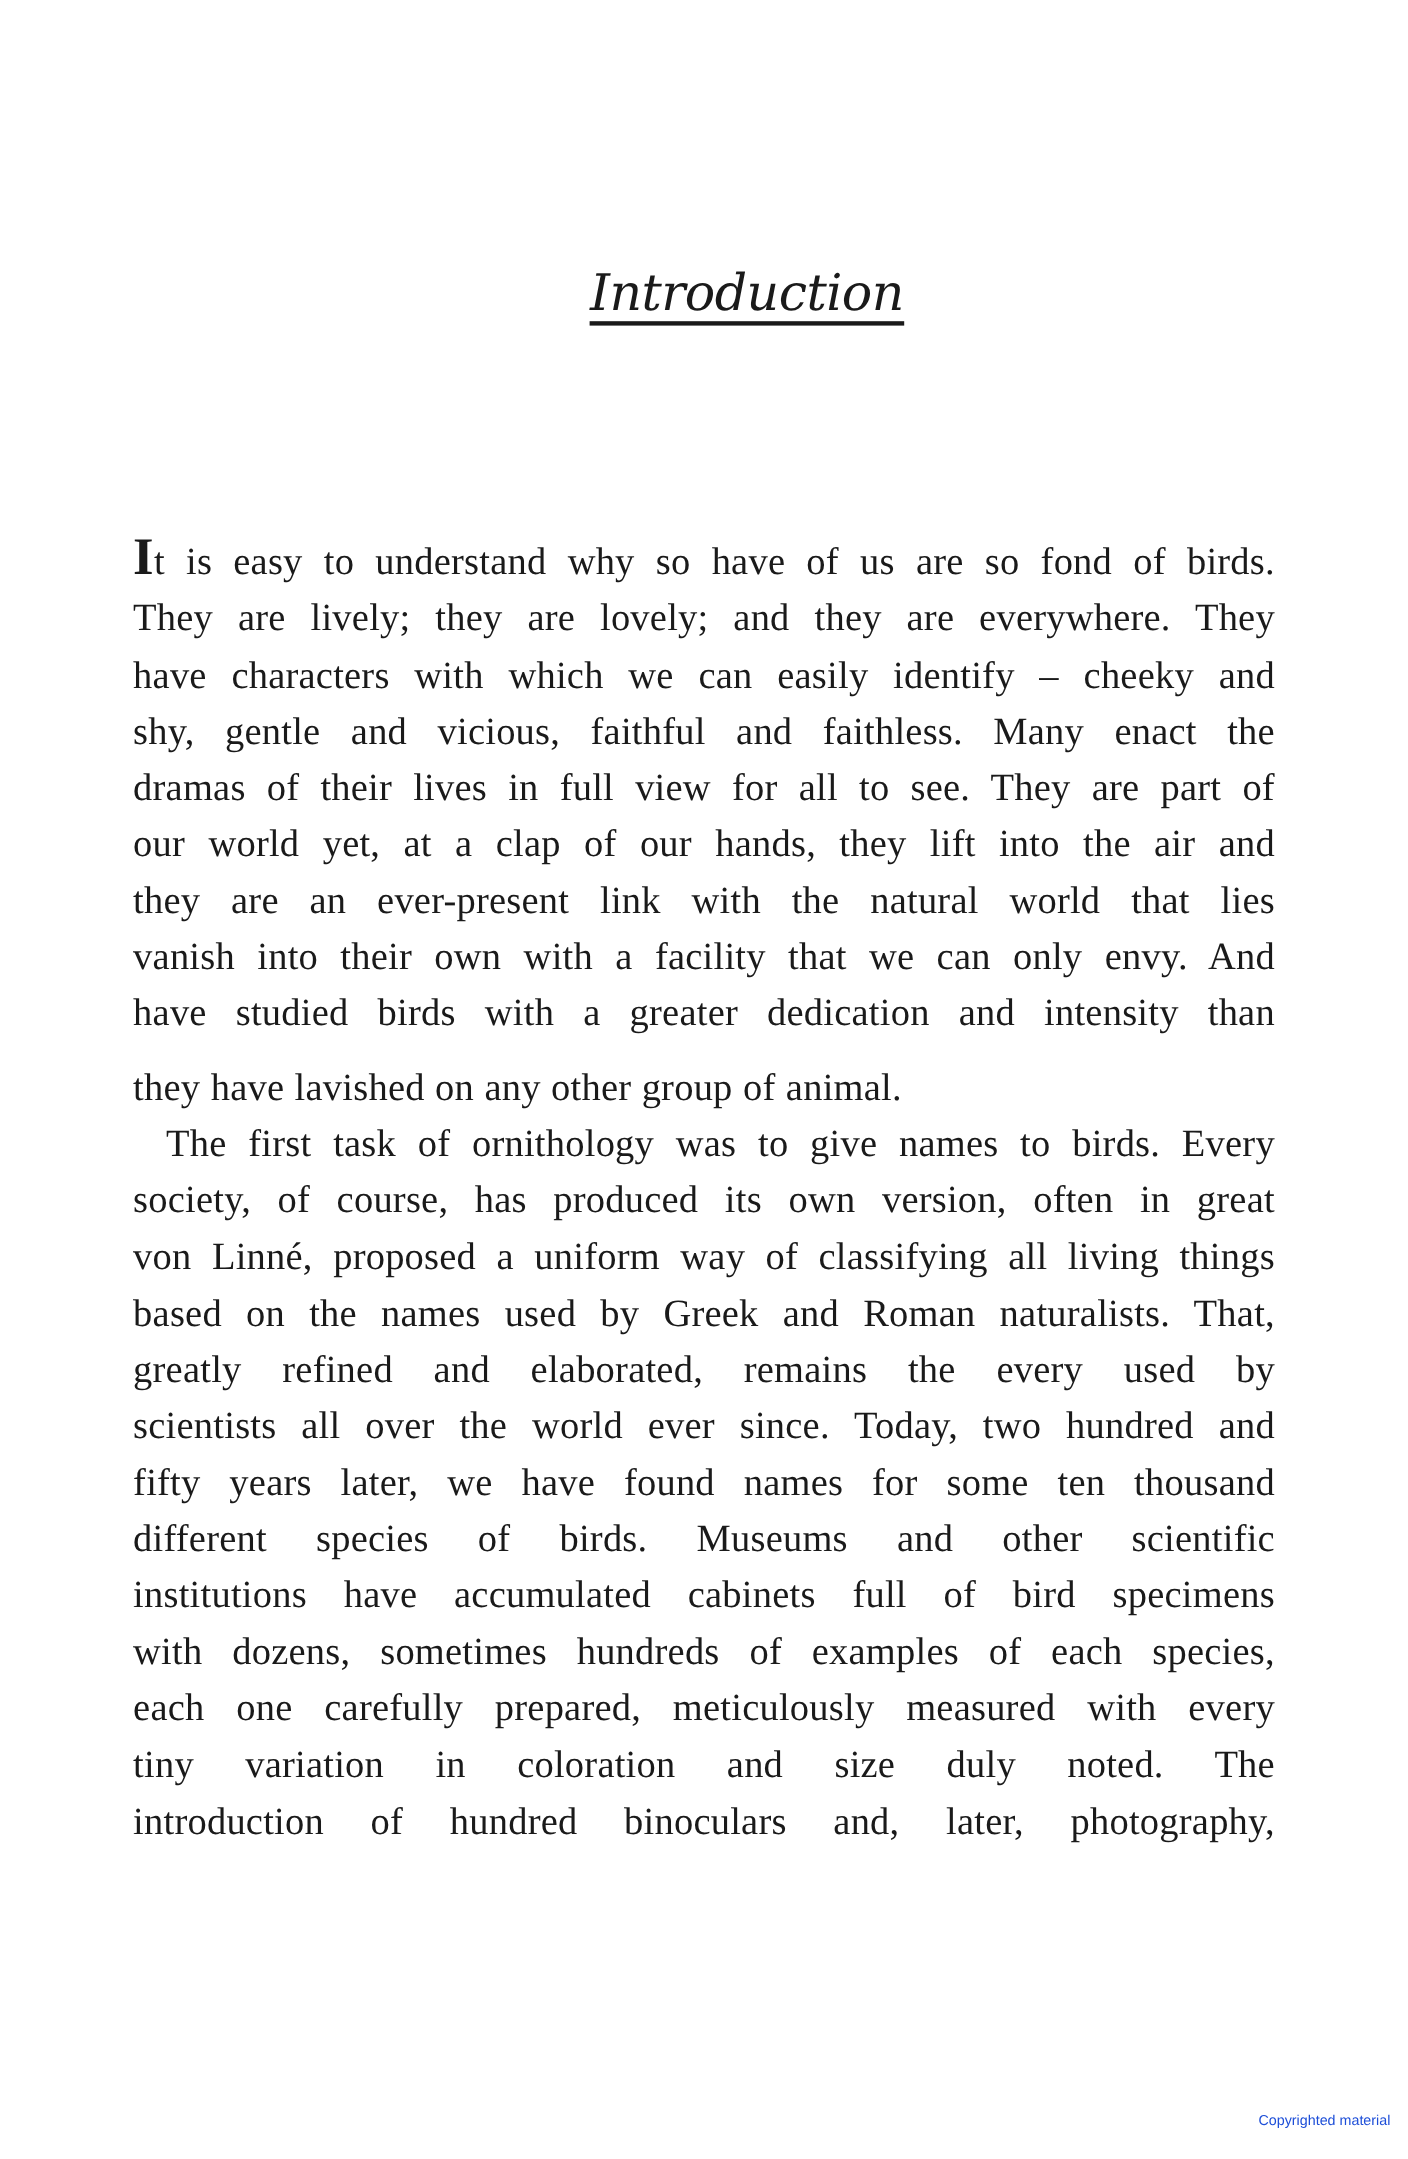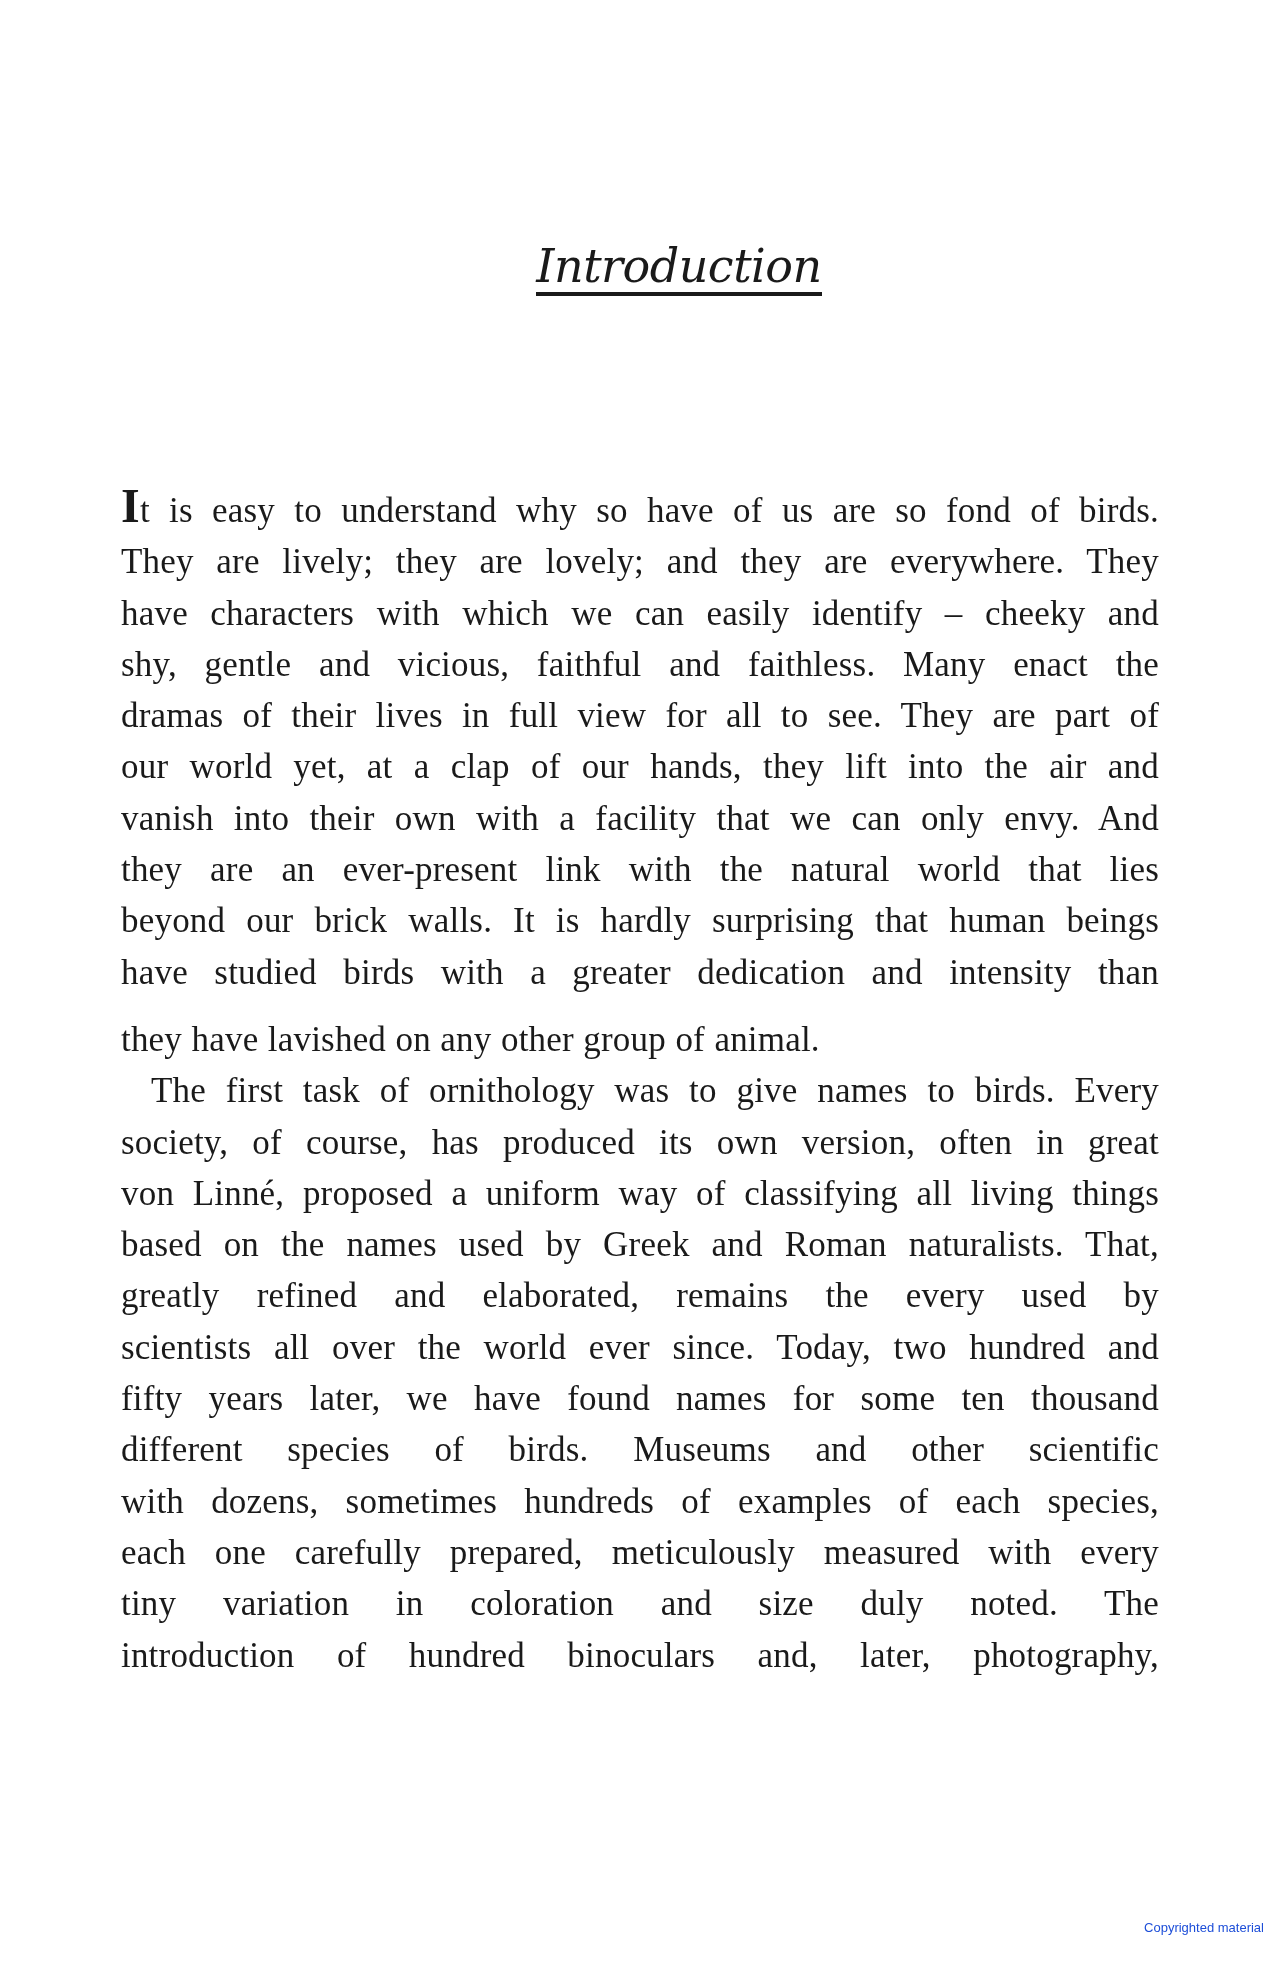--- a/index.html
+++ b/index.html
@@ -89,35 +89,35 @@
   <h1 class="chapter-title"><span>Introduction</span></h1>
 
   <div class="body-text">
     <div>
       <span class="line"><span class="dropcap">I</span><span>t is easy to understand why so have of us are so fond of birds.</span></span>
       <span class="line">They are lively; they are lovely; and they are everywhere. They</span>
       <span class="line">have characters with which we can easily identify – cheeky and</span>
       <span class="line">shy, gentle and vicious, faithful and faithless. Many enact the</span>
       <span class="line">dramas of their lives in full view for all to see. They are part of</span>
       <span class="line">our world yet, at a clap of our hands, they lift into the air and</span>
+      <span class="line">they are an ever-present link with the natural world that lies</span>
       <span class="line">vanish into their own with a facility that we can only envy. And</span>
-      <span class="line">they are an ever-present link with the natural world that lies</span>
-      <span class="line">beyond our brick walls. It is hardly surprising that human beings</span>
       <span class="line">have studied birds with a greater dedication and intensity than</span>
       <span class="line last">they have lavished on any other group of animal.</span>
     </div>
     <div>
       <span class="line indent">The first task of ornithology was to give names to birds. Every</span>
       <span class="line">society, of course, has produced its own version, often in great</span>
       <span class="line">von Linné, proposed a uniform way of classifying all living things</span>
       <span class="line">based on the names used by Greek and Roman naturalists. That,</span>
       <span class="line">greatly refined and elaborated, remains the every used by</span>
       <span class="line">scientists all over the world ever since. Today, two hundred and</span>
       <span class="line">fifty years later, we have found names for some ten thousand</span>
       <span class="line">different species of birds. Museums and other scientific</span>
+      <span class="line">institutions have accumulated cabinets full of bird specimens</span>
       <span class="line">with dozens, sometimes hundreds of examples of each species,</span>
       <span class="line">each one carefully prepared, meticulously measured with every</span>
       <span class="line">tiny variation in coloration and size duly noted. The</span>
       <span class="line">introduction of hundred binoculars and, later, photography,</span>
     </div>
   </div>
 
   <div class="watermark">Copyrighted material</div>
 </div>
 

